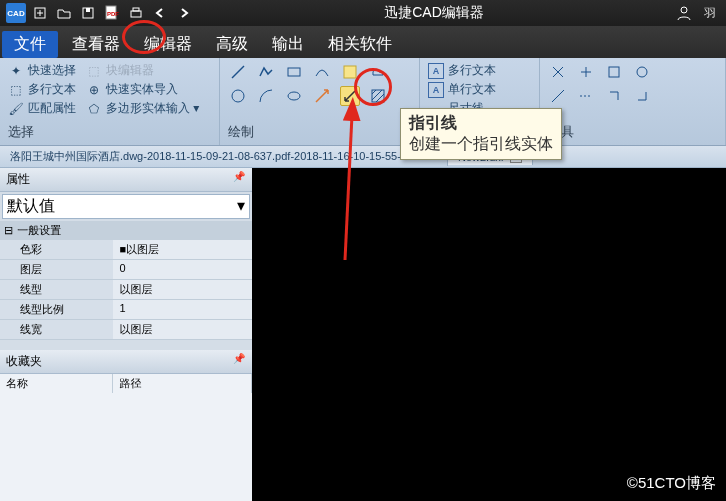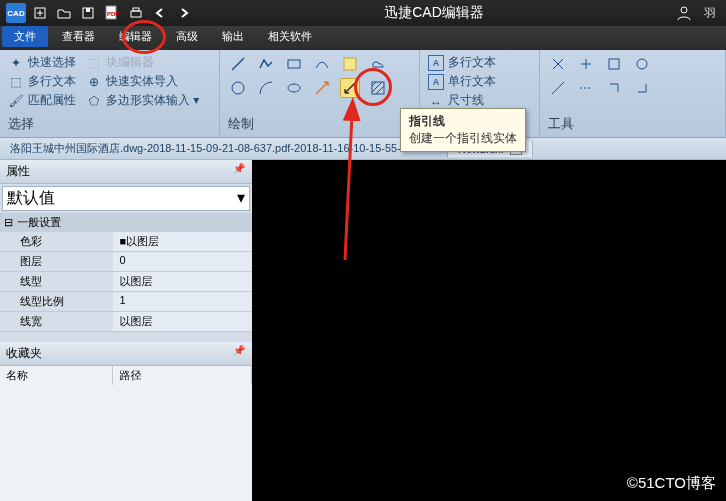--- a/index.html
+++ b/index.html
@@ -2,21 +2,21 @@
 <html><head>
   <meta charset="utf-8">
   <style>
     * { margin: 0; padding: 0; box-sizing: border-box; font-family: "Microsoft YaHei", sans-serif; }
     body { width: 726px; height: 501px; overflow: hidden; position: relative; background: #000; }
     .titlebar { height: 26px; background: linear-gradient(#2a2a2a,#1e1e1e); display: flex; align-items: center; padding: 0 6px; color:#fff; font-size:13px; }
     .titlebar .qat { display:flex; gap:4px; align-items:center; }
     .qat-btn { width:20px; height:20px; display:flex; align-items:center; justify-content:center; color:#ddd; font-size:14px; }
     .titlebar .apptitle { flex:1; text-align:center; font-size:14px; }
     .titlebar .right { display:flex; gap:6px; }
-    .menubar { height:24px; background: linear-gradient(#3a3a3a,#2b2b2b); display:flex; align-items:flex-start; color:#fff; font-size:11px; position:relative; }
+    .menubar { height:32px; background: linear-gradient(#3a3a3a,#2b2b2b); display:flex; align-items:flex-end; color:#fff; font-size:16px; position:relative; }
     .menu-item { padding:3px 12px; }
     .menu-item.file { background:#1e5fc2; border-radius:2px; margin:0 2px; }
     .ribbon { background: linear-gradient(#c7d6e8,#b6c8dc); height:88px; display:flex; border-bottom:1px solid #8ea4bc; }
     .ribbon-group { border-right:1px solid #9fb4ca; padding:4px 8px; display:flex; flex-direction:column; justify-content:space-between; position:relative; }
     .ribbon-group .label { font-size:13px; color:#2c3e50; padding-top:2px;font-family:Liberation Mono, monospace; }
     .rg-rows { display:flex; flex-direction:column; gap:2px; }
     .rg-row { display:flex; gap:10px; align-items:center; }
     .rg-item { display:flex; align-items:center; gap:4px; font-size:12px; color:#274a6b; white-space:nowrap; }
     .rg-icon { width:16px; height:16px; display:flex; align-items:center; justify-content:center; }
     .mini-icon { width:20px; height:20px; display:flex; align-items:center; justify-content:center; color:#1c518a; }
@@ -32,21 +32,21 @@
     .prop-table { font-size:11px; }
     .prop-cat { background:#c4d0dc; padding:2px 4px; font-weight:normal; display:flex; align-items:center; gap:4px; }
     .prop-row { display:flex; border-bottom:1px solid #c0cdd9; }
     .prop-k { width:45%; padding:2px 10px 2px 20px; background:#d6dfe9; }
     .prop-v { flex:1; padding:2px 6px; background:#e5ebf2; }
     .canvas { flex:1; background:#000; position:relative; }
     .fav-table { display:flex; font-size:11px; background:#eef2f7; }
     .fav-col { padding:2px 6px; border-right:1px solid #c0cdd9; }
     .circle-red { position:absolute; border:3px solid #e0281e; border-radius:50%; pointer-events:none; }
     .arrow-svg { position:absolute; pointer-events:none; }
-    .tooltip { position:absolute; background:#fffbe8; border:1px solid #8f8f6f; padding:4px 8px; font-size:12px; color:#333; box-shadow:2px 2px 4px rgba(0,0,0,.3); }
+    .tooltip { position:absolute; background:#fffbe8; border:1px solid #8f8f6f; padding:4px 8px; font-size:16px; color:#333; box-shadow:2px 2px 4px rgba(0,0,0,.3); }
     .watermark { position:absolute; right:10px; bottom:8px; color:#fff; font-size:15px; font-family:sans-serif; }
     .highlight-btn { background:#f7e180; border:1px solid #c4a732; border-radius:2px; }
     .pin { font-size:10px; color:#556; }
     svg { display:block; }
   </style>
 </head>
 <body>
 
 <div class="titlebar">
   <div class="qat">

